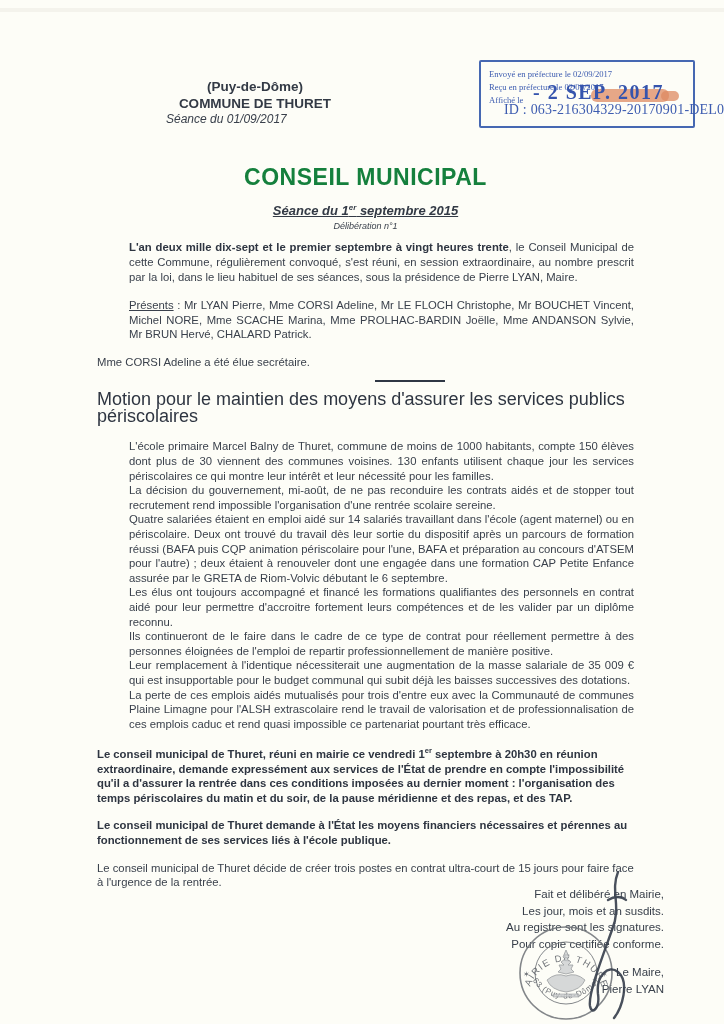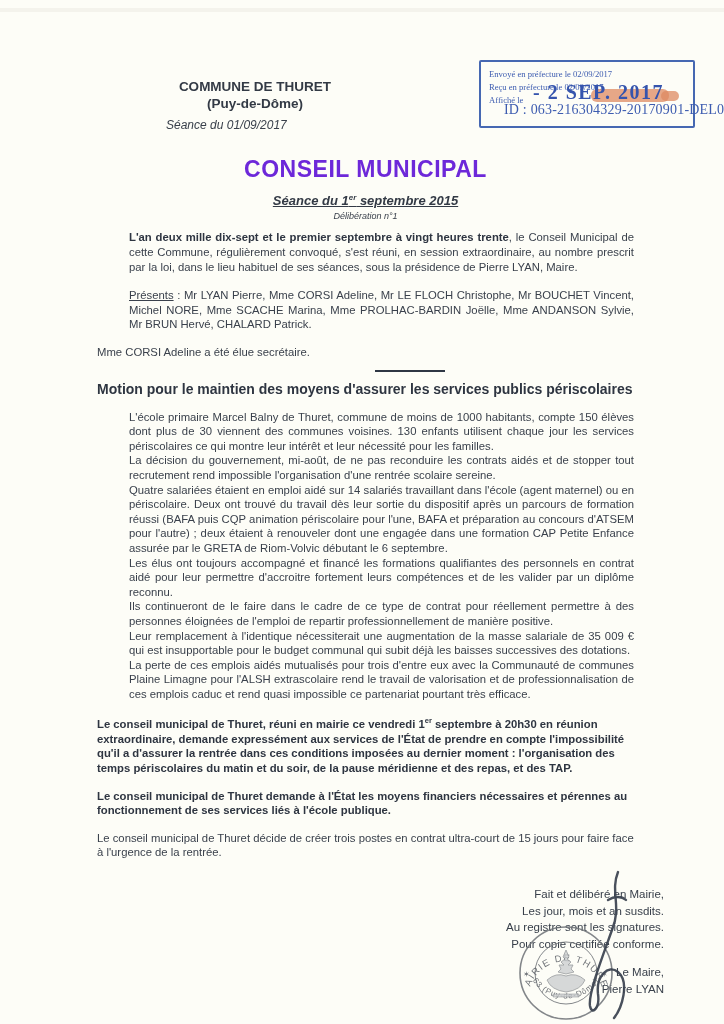--- a/index.html
+++ b/index.html
@@ -30,39 +30,39 @@
   .hl{position:absolute;background:#dd8a61;opacity:.75;border-radius:6px;z-index:-1;}
   .hl1{left:58px;top:3px;width:78px;height:13px;}
   .hl2{left:128px;top:5px;width:18px;height:10px;}
   .pref-id{position:absolute;left:23px;top:42px;font-size:14px;letter-spacing:.2px;}
 
   
   .commune-block{
     position:absolute;left:164px;top:78px;width:182px;
     text-align:center;font-weight:bold;font-size:13.5px;line-height:17px;color:#333a45;
   }
-  .seance-date{position:absolute;left:166px;top:118px;font-style:italic;font-size:12px;color:#39404b;}
+  .seance-date{position:absolute;left:166px;top:112px;font-style:italic;font-size:12px;color:#39404b;}
 
   
   .content{position:absolute;left:97px;top:152px;width:537px;}
-  .doc-title{text-align:center;font-weight:bold;font-size:23px;letter-spacing:.5px;color:#6d28d9;margin:4px;}
+  .doc-title{text-align:center;font-weight:bold;font-size:23px;letter-spacing:.5px;color:#15803d;margin:12px;}
   .seance-line{text-align:center;font-weight:bold;font-style:italic;font-size:13px;margin-top:10px;text-decoration:underline;color:#333a45;}
   .seance-line sup{font-size:8px;}
   .delib-line{text-align:center;font-style:italic;font-size:9px;margin-top:3px;color:#3a414c;}
 
   p{margin:0;font-size:11.3px;line-height:14.6px;}
   .just{text-align:justify;margin-left:32px;}
   .intro{margin-top:9px;}
   .intro b{color:#2e3541;}
   .presents{margin-top:14px;}
   .excuse{margin-top:14px;}
   .secretary{margin-top:13px;}
   u.lbl{text-decoration:underline;}
   .divider{margin:11px 0 0 278px;width:70px;height:2px;background:#2f3744;}
-  .motion-heading{margin-top:9px;font-weight:bold;font-size:14px;line-height:16.5px;color:#2e3541;}
+  .motion-heading{margin-top:9px;font-weight:normal;font-size:18px;line-height:16.5px;color:#2e3541;}
   .motion-body{margin-top:11px;}
   .bold-para{margin-top:13px;font-weight:bold;color:#2e3541;}
   .bold-para sup{font-size:7.5px;}
   .final-para{margin-top:13px;}
 
   
   .closing{
     position:absolute;top:886px;right:60px;
     text-align:right;font-size:11.5px;line-height:16.6px;color:#39404b;
   }
@@ -82,22 +82,22 @@
     <span class="pref-line">Affiché le</span>
     <span class="date-stamp">
       <span class="hl hl1"></span>
       <span class="hl hl2"></span>
       <span>- 2 SEP. 2017</span>
     </span>
     <span class="pref-id">ID : 063-216304329-20170901-DEL0109_1-DE</span>
   </div>
 
   <div class="commune-block">
+    <div>(Puy-de-Dôme)</div>
     <div>COMMUNE DE THURET</div>
-    <div>(Puy-de-Dôme)</div>
   </div>
   <div class="seance-date">Séance du 01/09/2017</div>
 
   <div class="content">
     <h1 class="doc-title">CONSEIL MUNICIPAL</h1>
     <div class="seance-line"><span>Séance du 1</span><sup>er</sup><span> septembre 2015</span></div>
     <div class="delib-line">Délibération n°1</div>
 
     <p class="intro just"><b>L'an deux mille dix-sept et le premier septembre à vingt heures trente</b><span>, le Conseil Municipal de cette Commune, régulièrement convoqué, s'est réuni, en session extraordinaire, au nombre prescrit par la loi, dans le lieu habituel de ses séances, sous la présidence de Pierre LYAN, Maire.</span></p>
 

